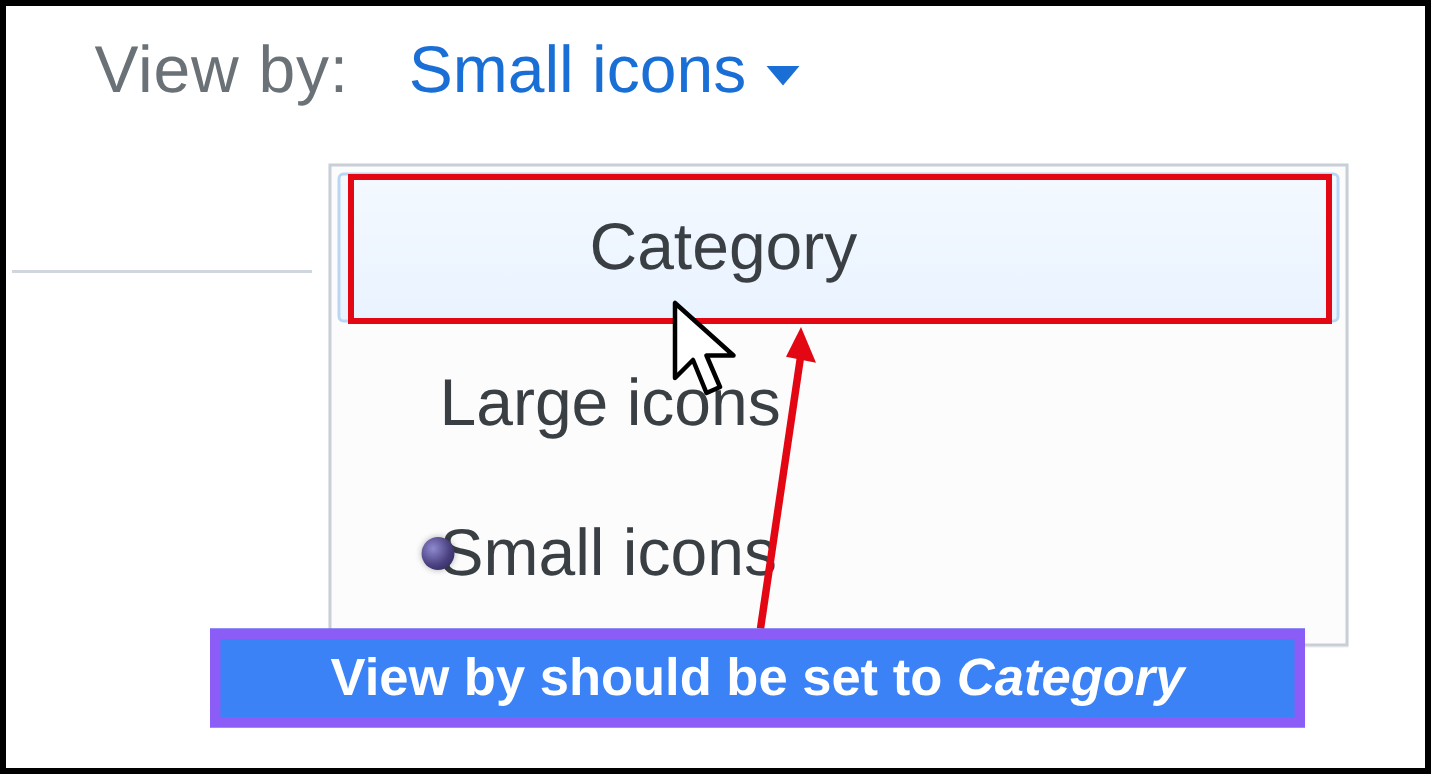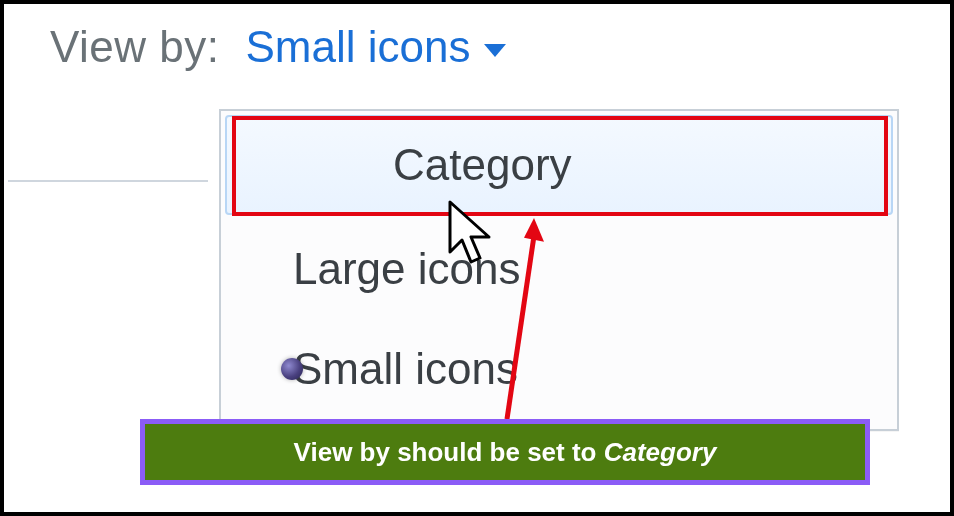--- a/index.html
+++ b/index.html
@@ -6,24 +6,24 @@
     html, body { width: 954px; height: 516px; }
     body {
       font-family: "Segoe UI", Tahoma, sans-serif;
       background: #ffffff;
       position: relative;
       border: 4px solid #000;
     }
     .label-row {
       position: absolute;
       top: 18px;
-      left: 46px;
+      left: 59px;
       display: flex;
       align-items: baseline;
-      gap: 26px;
+      gap: 40px;
     }
     .view-by-label {
       color: #6a7277;
       font-size: 44px;
       font-weight: 400;
       letter-spacing: 0.5px;
     }
     .view-by-link {
       color: #1a6fd6;
       font-size: 44px;
@@ -112,25 +112,25 @@
       height: 207px;
       pointer-events: none;
       z-index: 4;
     }
     .callout {
       position: absolute;
       left: 136px;
       top: 415px;
       width: 730px;
       height: 66px;
-      background: #4d7c0f;
-      border: 5px solid #8b5cf6;
+      background: #3b82f6;
+      border: 7px solid #8b5cf6;
       color: #ffffff;
       font-weight: 700;
-      font-size: 26px;
+      font-size: 35px;
       display: flex;
       align-items: center;
       justify-content: center;
       font-family: Arial, "Segoe UI", sans-serif;
       white-space: pre;
       z-index: 6;
     }
     .callout em {
       font-style: italic;
       font-weight: 700;

